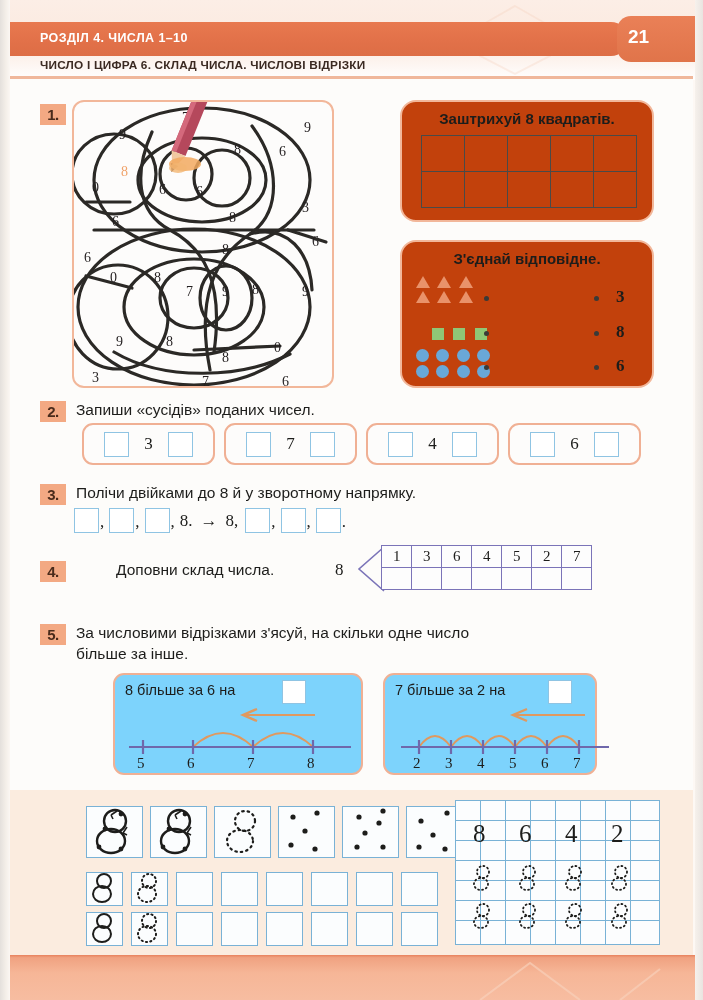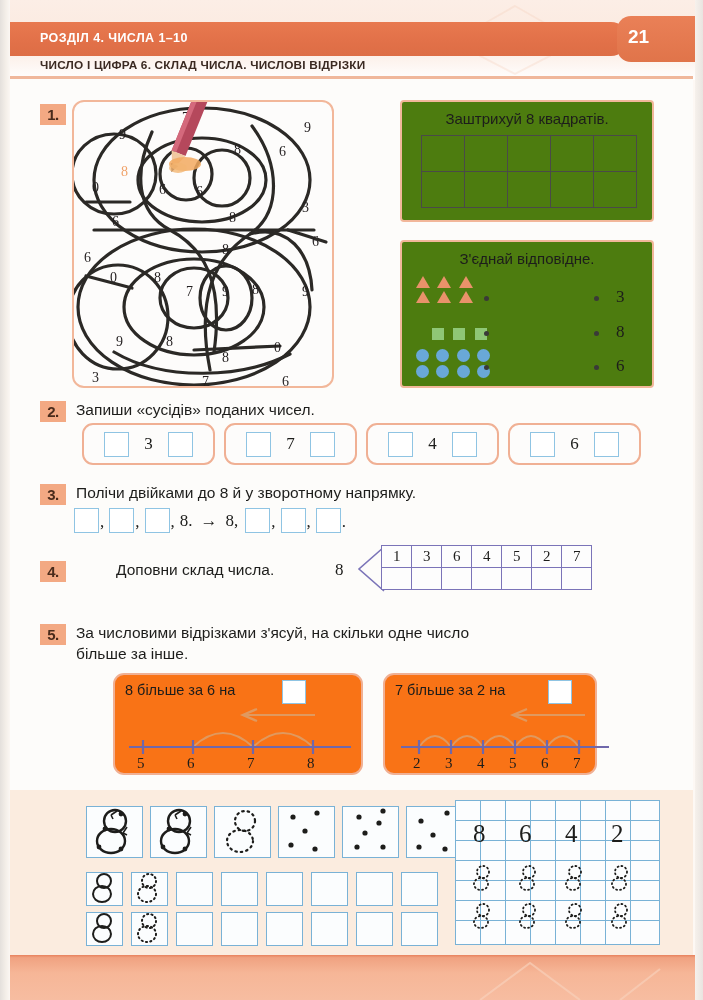--- a/index.html
+++ b/index.html
@@ -90,22 +90,23 @@
     overflow:hidden;
   }
   .cbn-digit {
     position:absolute; color:#231f20; font-size:14px;
     font-family:"Liberation Serif", serif;
   }
   .cbn-digit.hl { color:#f0a269; }
 
   
   .rbox {
-    position:absolute; border:2.5px solid #f2b79a; border-radius:4px;
-    background:#4d7c0f;
+    position:absolute; border:2.5px solid #f2b79a; border-radius:16px;
+    background:#c2410c;
+    font-weight:bold;
   }
   .rbox-title {
     position:absolute; width:100%; text-align:center;
     color:#1d1d1b; font-size:15px; top:8px;
   }
   .sq-grid {
     position:absolute; left:20px; top:34px;
     display:grid; grid-template-columns:repeat(5,43px); grid-template-rows:repeat(2,36px);
   }
   .sq-cell { border:1.6px solid #4a4a48; margin:-0.8px 0 0 -0.8px; }
@@ -145,21 +146,21 @@
   .t4-cell {
     border:1.4px solid #7b74b8; margin:-0.7px 0 0 -0.7px;
     display:flex; align-items:center; justify-content:center;
     color:#1d1d1b; font-size:15px; font-family:"Liberation Serif", serif;
     background:#fdfdfd;
   }
 
   
   .nl-box {
     position:absolute; top:673px; height:102px;
-    border:2.2px solid #f0b094; border-radius:11px; background:#f97316;
+    border:2.2px solid #f0b094; border-radius:11px; background:#7dd3fc;
   }
   .nl-label { position:absolute; left:10px; top:7px; color:#1d1d1b; font-size:14.5px; white-space:nowrap; }
   .nl-ansbox { position:absolute; width:24px; height:24px; border:1.8px solid #8fc4e3; background:#fff; }
   .nl-tick-label { position:absolute; color:#1d1d1b; font-size:15px; font-family:"Liberation Serif", serif; }
 
   
   .pbox { position:absolute; border:1.6px solid #79b2d6; background:#fbfdfe; }
   .grid-panel { position:absolute; left:455px; top:800px; width:205px; height:145px; background:#fcfdfe; }
 
   svg { display:block; }

